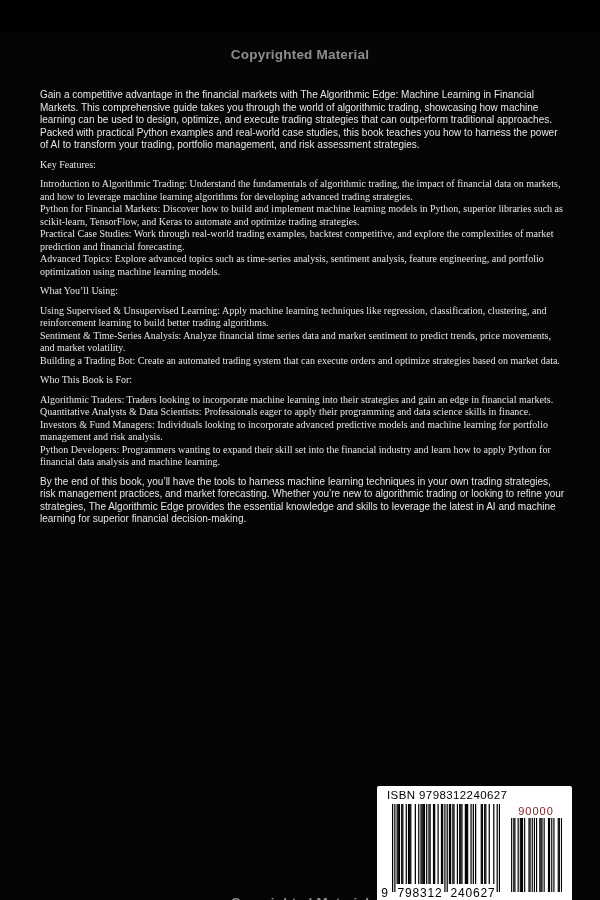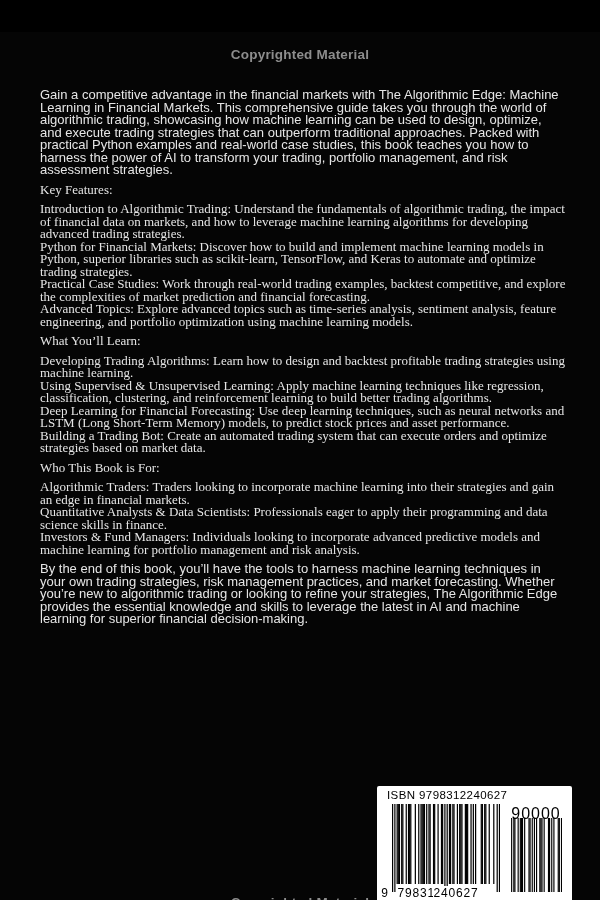--- a/index.html
+++ b/index.html
@@ -10,81 +10,81 @@
     margin-top:32px;
   }
   .copyright {
     position:absolute; left:0; width:600px; text-align:center;
     color:#8d8d8d; font-size:13.5px; font-weight:bold; letter-spacing:0.2px;
   }
   .copyright.top { top:15px; }
   .copyright.bottom { top:863px; }
   .content {
     position:absolute; left:40px; top:57px; width:526px;
-    color:#e6e6e6; font-size:13px; line-height:12.5px;
+    color:#e6e6e6; font-size:10px; line-height:12.5px;
     text-align:left;
   }
   .content p { margin:0; }
   .content .block { margin-bottom:7px; }
   .content .heading { margin-bottom:7px;font-family:Liberation Serif, serif; }
   .list p { margin:0;font-family:Liberation Serif, serif; }
   .barcode-box {
     position:absolute; left:377px; top:754px; width:195px; height:121px;
     background:#ffffff; border-radius:2px; color:#000;
   }
   .isbn-label {
     position:absolute; left:10px; top:3px;
     font-size:11.5px; letter-spacing:0.4px; color:#000; white-space:nowrap;
   }
   .bc-main { position:absolute; left:15px; top:18px; }
   .bc-sup  { position:absolute; left:133px; top:32px; }
   .bc-sup-text {
     position:absolute; left:133px; top:19px; width:52px; text-align:center;
-    font-size:16px; letter-spacing:1px; color:#000000;
+    font-size:11px; letter-spacing:1px; color:#7f1d1d;
   }
   .bc-digit {
     position:absolute; top:100px; font-size:12px; color:#000;
     text-align:center; letter-spacing:0.8px; background:#fff; line-height:14px;
   }
   .d-lead { left:1px;  width:13px; letter-spacing:0; }
   .d-g1   { left:20px; width:46px; }
-  .d-g2   { left:56px; width:46px; }
+  .d-g2   { left:73px; width:46px; }
   svg rect { fill:#000; }
 </style>
 </head>
 <body>
 
 <div class="page">
 
   <div class="copyright top">Copyrighted Material</div>
 
   <div class="content">
     <p class="block">Gain a competitive advantage in the financial markets with The Algorithmic Edge: Machine Learning in Financial Markets. This comprehensive guide takes you through the world of algorithmic trading, showcasing how machine learning can be used to design, optimize, and execute trading strategies that can outperform traditional approaches. Packed with practical Python examples and real-world case studies, this book teaches you how to harness the power of AI to transform your trading, portfolio management, and risk assessment strategies.</p>
 
     <p class="heading block">Key Features:</p>
     <div class="list block">
       <p>Introduction to Algorithmic Trading: Understand the fundamentals of algorithmic trading, the impact of financial data on markets, and how to leverage machine learning algorithms for developing advanced trading strategies.</p>
       <p>Python for Financial Markets: Discover how to build and implement machine learning models in Python, superior libraries such as scikit-learn, TensorFlow, and Keras to automate and optimize trading strategies.</p>
       <p>Practical Case Studies: Work through real-world trading examples, backtest competitive, and explore the complexities of market prediction and financial forecasting.</p>
       <p>Advanced Topics: Explore advanced topics such as time-series analysis, sentiment analysis, feature engineering, and portfolio optimization using machine learning models.</p>
     </div>
 
-    <p class="heading block">What You’ll Learn:</p>
+    <p class="heading block">What You’ll Using:</p>
     <div class="list block">
-      <p>Developing Trading Algorithms: Learn how to design and backtest profitable trading strategies using machine learning.</p>
       <p>Using Supervised &amp; Unsupervised Learning: Apply machine learning techniques like regression, classification, clustering, and reinforcement learning to build better trading algorithms.</p>
-      <p>Deep Learning for Financial Forecasting: Use deep learning techniques, such as neural networks and LSTM (Long Short-Term Memory) models, to predict stock prices and asset performance.</p>
+      <p>Sentiment &amp; Time-Series Analysis: Analyze financial time series data and market sentiment to predict trends, price movements, and market volatility.</p>
       <p>Building a Trading Bot: Create an automated trading system that can execute orders and optimize strategies based on market data.</p>
     </div>
 
     <p class="heading block">Who This Book is For:</p>
     <div class="list block">
       <p>Algorithmic Traders: Traders looking to incorporate machine learning into their strategies and gain an edge in financial markets.</p>
       <p>Quantitative Analysts &amp; Data Scientists: Professionals eager to apply their programming and data science skills in finance.</p>
       <p>Investors &amp; Fund Managers: Individuals looking to incorporate advanced predictive models and machine learning for portfolio management and risk analysis.</p>
+      <p>Python Developers: Programmers wanting to expand their skill set into the financial industry and learn how to apply Python for financial data analysis and machine learning.</p>
     </div>
 
     <p class="block">By the end of this book, you’ll have the tools to harness machine learning techniques in your own trading strategies, risk management practices, and market forecasting. Whether you’re new to algorithmic trading or looking to refine your strategies, The Algorithmic Edge provides the essential knowledge and skills to leverage the latest in AI and machine learning for superior financial decision-making.</p>
   </div>
 
   <div class="barcode-box">
     <div class="isbn-label">ISBN 9798312240627</div>
     <svg id="bc-main" class="bc-main" width="108" height="90" viewBox="0 0 108 90">
         <rect x="0.00" y="0" width="1.22" height="88"></rect>
         <rect x="2.27" y="0" width="1.22" height="88"></rect>

